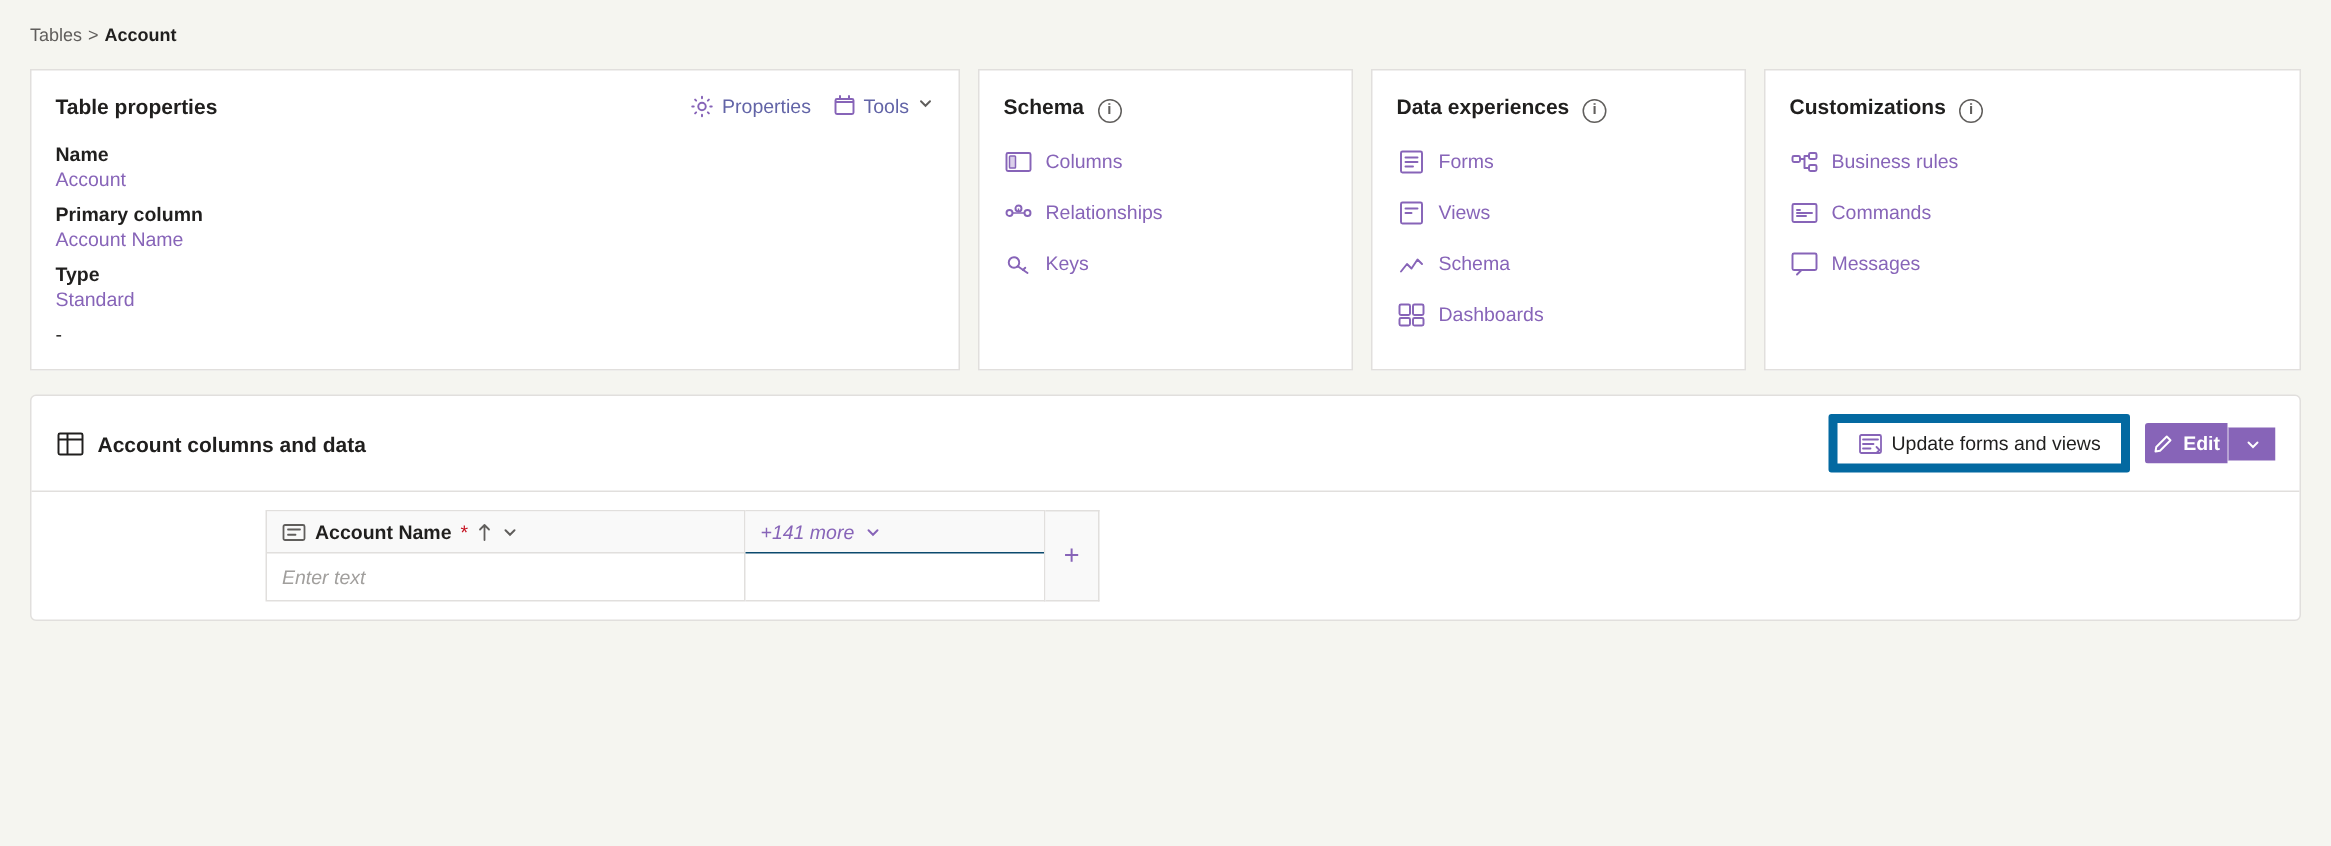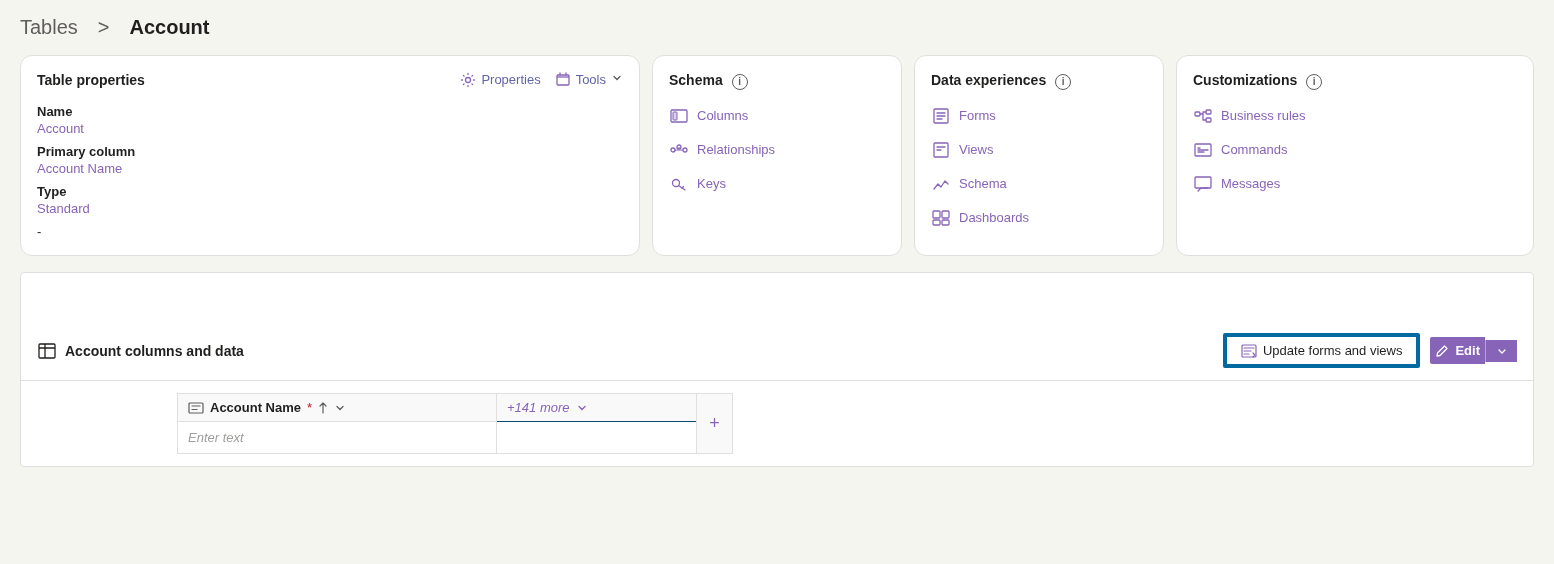--- a/index.html
+++ b/index.html
@@ -10,41 +10,41 @@
       font-size: 14px;
       min-height: 564px;
       min-width: 1554px;
     }
     .page-wrapper {
       padding: 16px 20px;
     }
     .breadcrumb {
       display: flex;
       align-items: flex-start;
-      gap: 20px;
+      gap: 4px;
       margin-bottom: 16px;
-      font-size: 20px;
+      font-size: 12px;
       color: #605e5c;
     }
     .breadcrumb .separator {
       color: #605e5c;
     }
     .breadcrumb .current {
       font-weight: 700;
       color: #201f1e;
     }
     .cards-row {
       display: flex;
       gap: 12px;
       margin-bottom: 16px;
     }
     .card {
       background: #ffffff;
       border: 1px solid #e1dfdd;
-      border-radius: 12px;
+      border-radius: 0;
       padding: 16px;
     }
     .card-table-props {
       flex: 0 0 620px;
     }
     .card-schema {
       flex: 0 0 250px;
     }
     .card-data-exp {
       flex: 0 0 250px;
@@ -136,40 +136,39 @@
       border: 1px solid #e1dfdd;
       border-radius: 4px;
       padding: 0;
     }
     .bottom-header {
       display: flex;
       align-items: center;
       justify-content: space-between;
       padding: 12px 16px;
       border-bottom: 1px solid #e1dfdd;
-      margin-top: 48px;
     }
     .bottom-header-left {
       display: flex;
       align-items: center;
       gap: 8px;
       font-weight: 600;
       font-size: 14px;
     }
     .bottom-header-right {
       display: flex;
       align-items: center;
       gap: 10px;
     }
     .btn-update {
       display: flex;
       align-items: center;
       gap: 6px;
       padding: 6px 14px;
-      border: 4px solid #0369a1;
+      border: 6px solid #0369a1;
       background: #ffffff;
       color: #201f1e;
       border-radius: 2px;
       cursor: pointer;
       font-size: 13px;
       font-weight: 500;
     }
     .btn-edit-group {
       display: flex;
       align-items: center;

